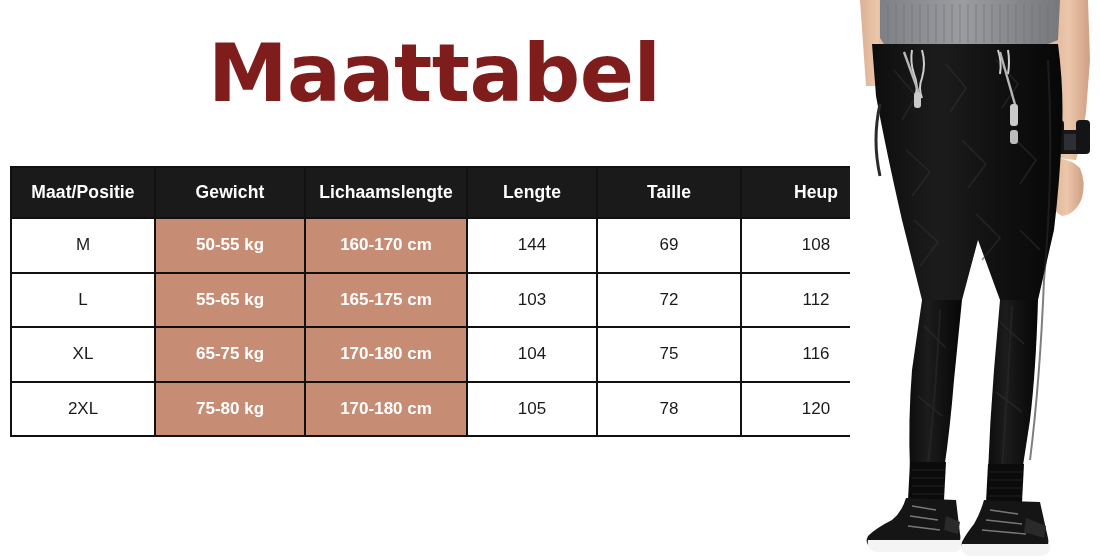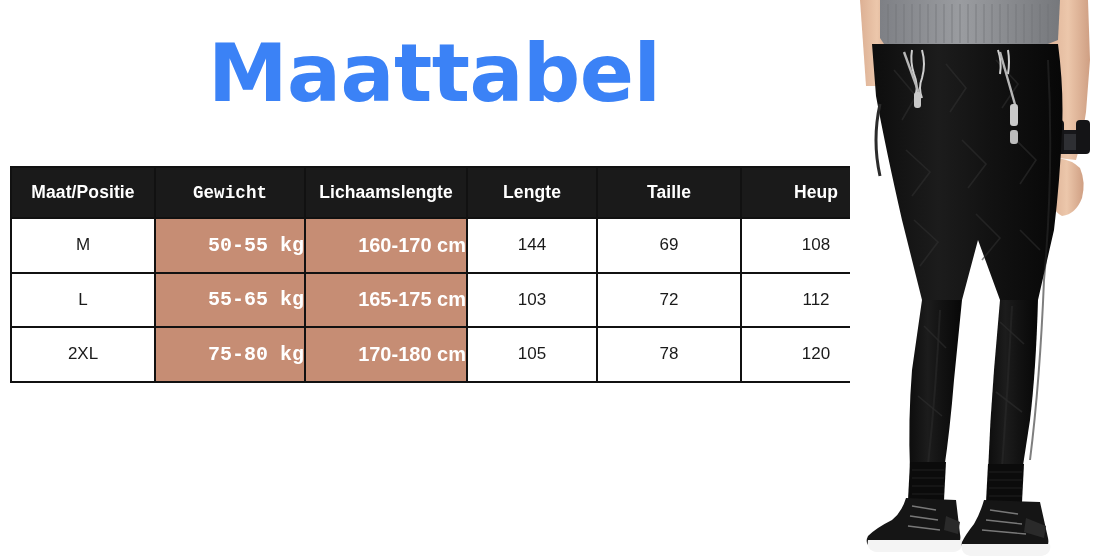--- a/index.html
+++ b/index.html
@@ -27,21 +27,21 @@
   .title {
     position: absolute;
     left: 208px;
     top: 26px;
     width: 470px;
     height: 96px;
     line-height: 96px;
     font-size: 80px;
     font-weight: 700;
     letter-spacing: -0.5px;
-    color: #3b82f6;
+    color: #7f1d1d;
     white-space: nowrap;
     font-family: "DejaVu Sans", sans-serif;
   }
 
   
   .size-table {
     position: absolute;
     left: 10px;
     top: 166px;
     width: 868px;
@@ -70,27 +70,26 @@
     height: 52.5px;
     font-size: 17px;
     font-weight: 400;
     color: #1a1a1a;
     background: #ffffff;
   }
   .size-table tbody td.hl {
     background: #c68d74;
     color: #ffffff;
     font-weight: 700;
-    font-size: 20px;
-    text-align: right;
+    font-size: 17px;
   }
 
   
   .c0 { width: 142px; }
-  .c1 { width: 148px; font-family: Liberation Mono, monospace; }
+  .c1 { width: 148px; }
   .c2 { width: 160px; }
   .c3 { width: 128px; }
   .c4 { width: 142px; }
   .c5 { width: 148px; }
 
   
   .photo {
     position: absolute;
     right: 0;
     top: 0;
@@ -129,20 +128,28 @@
         <td class="c4">69</td>
         <td class="c5">108</td>
       </tr>
       <tr>
         <td class="c0">L</td>
         <td class="c1 hl">55-65 kg</td>
         <td class="c2 hl">165-175 cm</td>
         <td class="c3">103</td>
         <td class="c4">72</td>
         <td class="c5">112</td>
+      </tr>
+      <tr>
+        <td class="c0">XL</td>
+        <td class="c1 hl">65-75 kg</td>
+        <td class="c2 hl">170-180 cm</td>
+        <td class="c3">104</td>
+        <td class="c4">75</td>
+        <td class="c5">116</td>
       </tr>
       <tr>
         <td class="c0">2XL</td>
         <td class="c1 hl">75-80 kg</td>
         <td class="c2 hl">170-180 cm</td>
         <td class="c3">105</td>
         <td class="c4">78</td>
         <td class="c5">120</td>
       </tr>
     </tbody>

